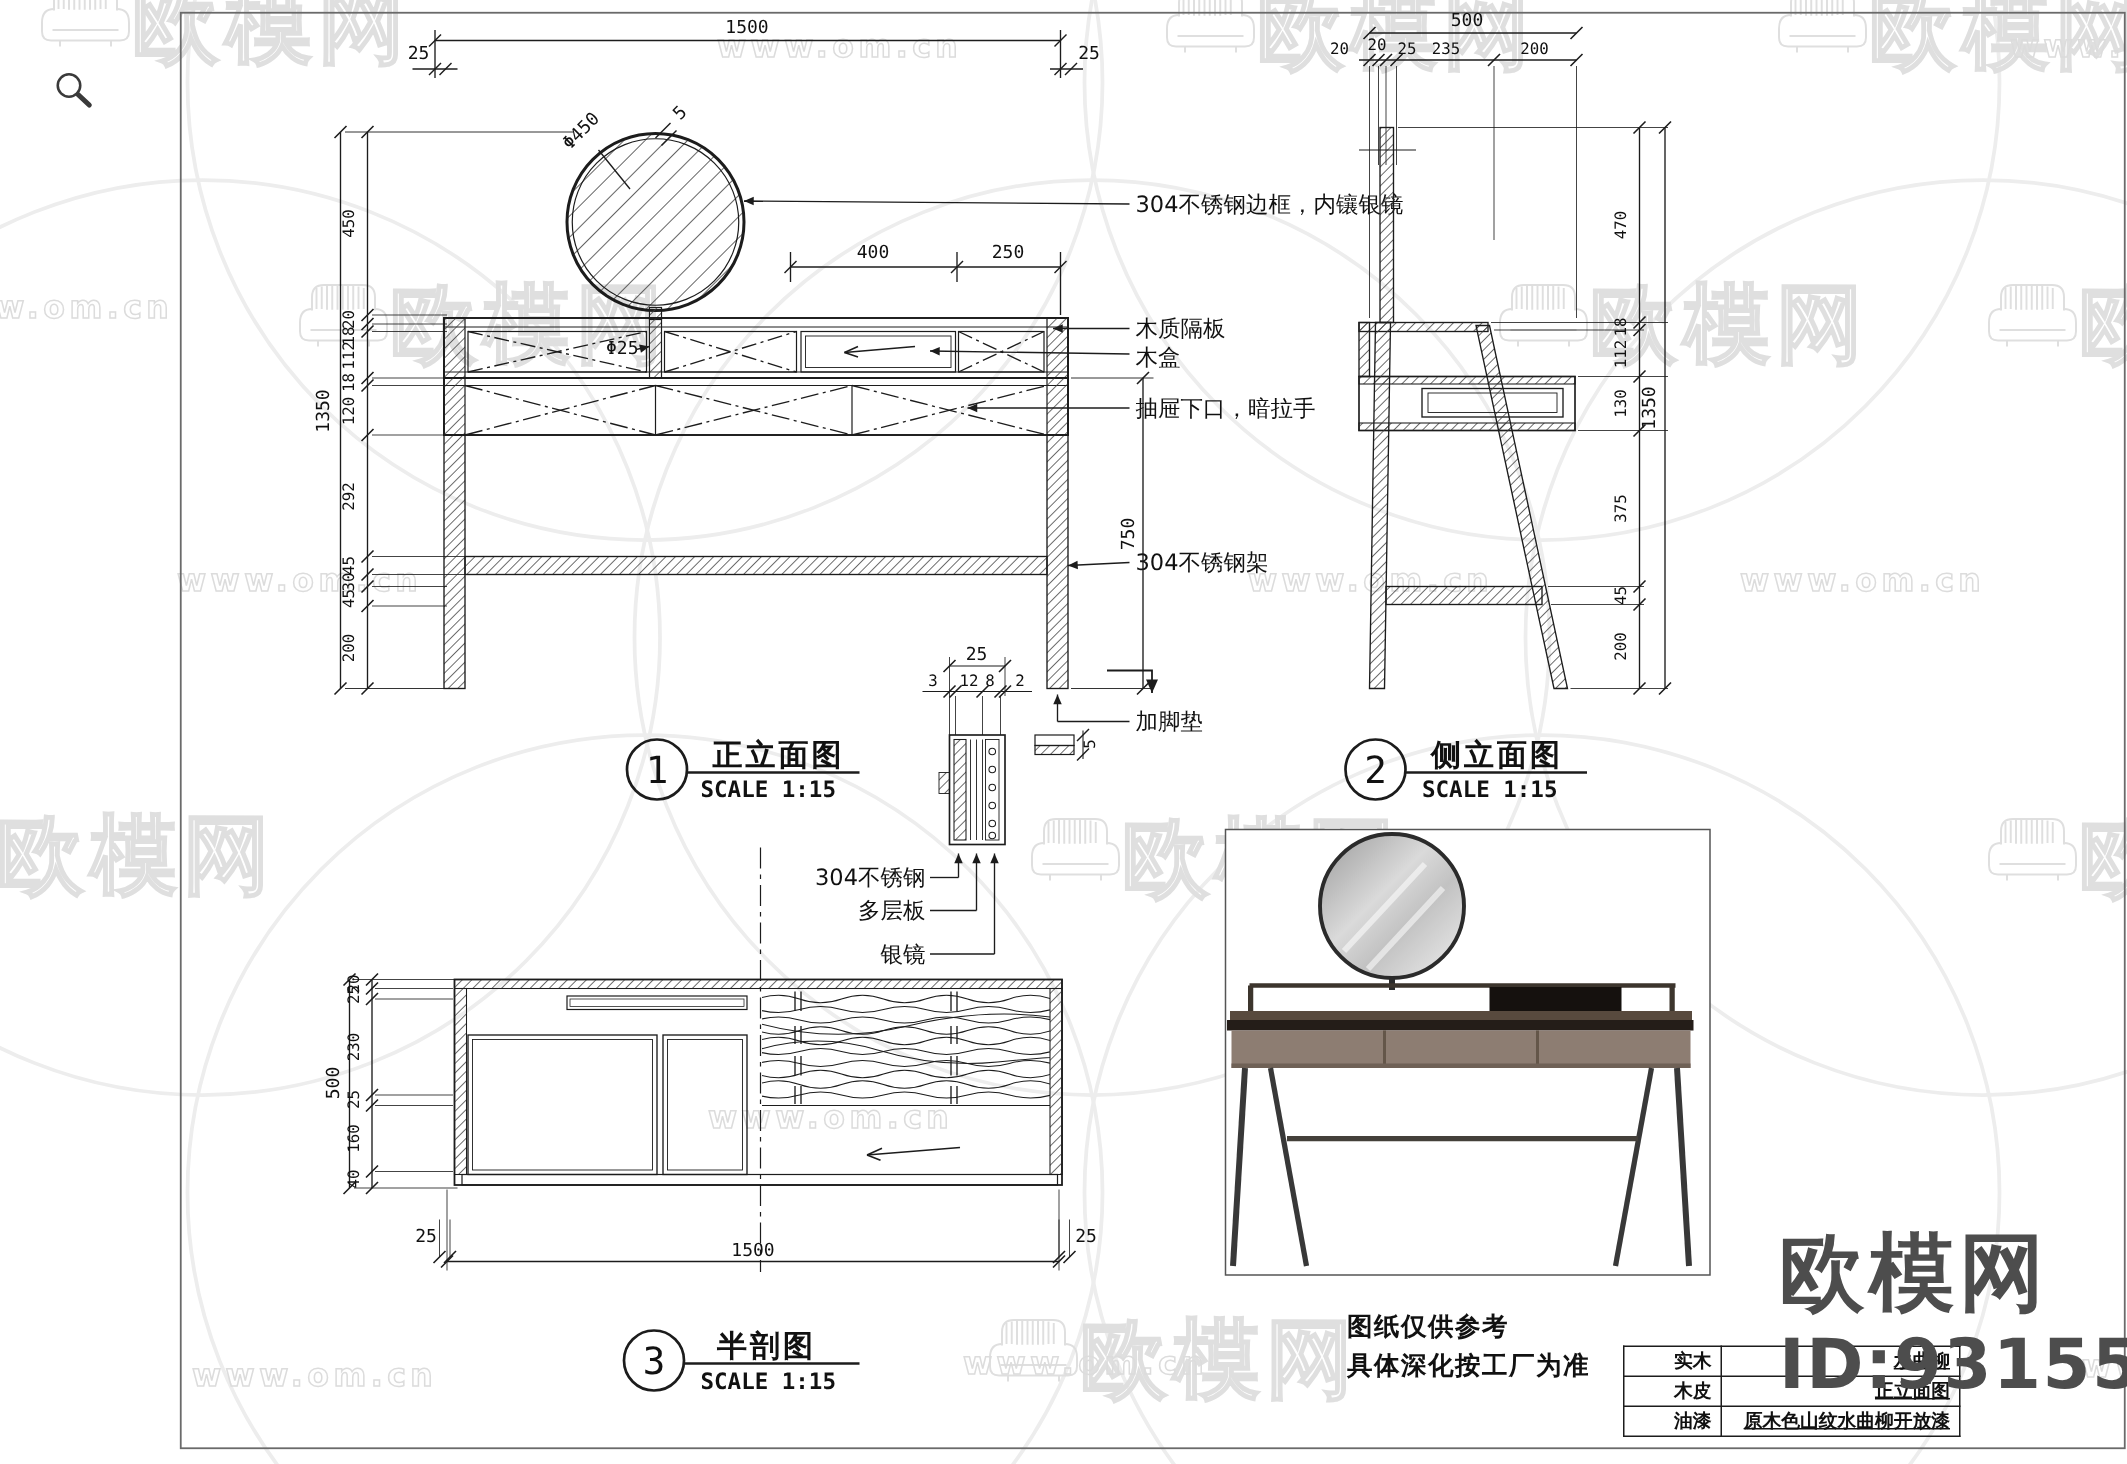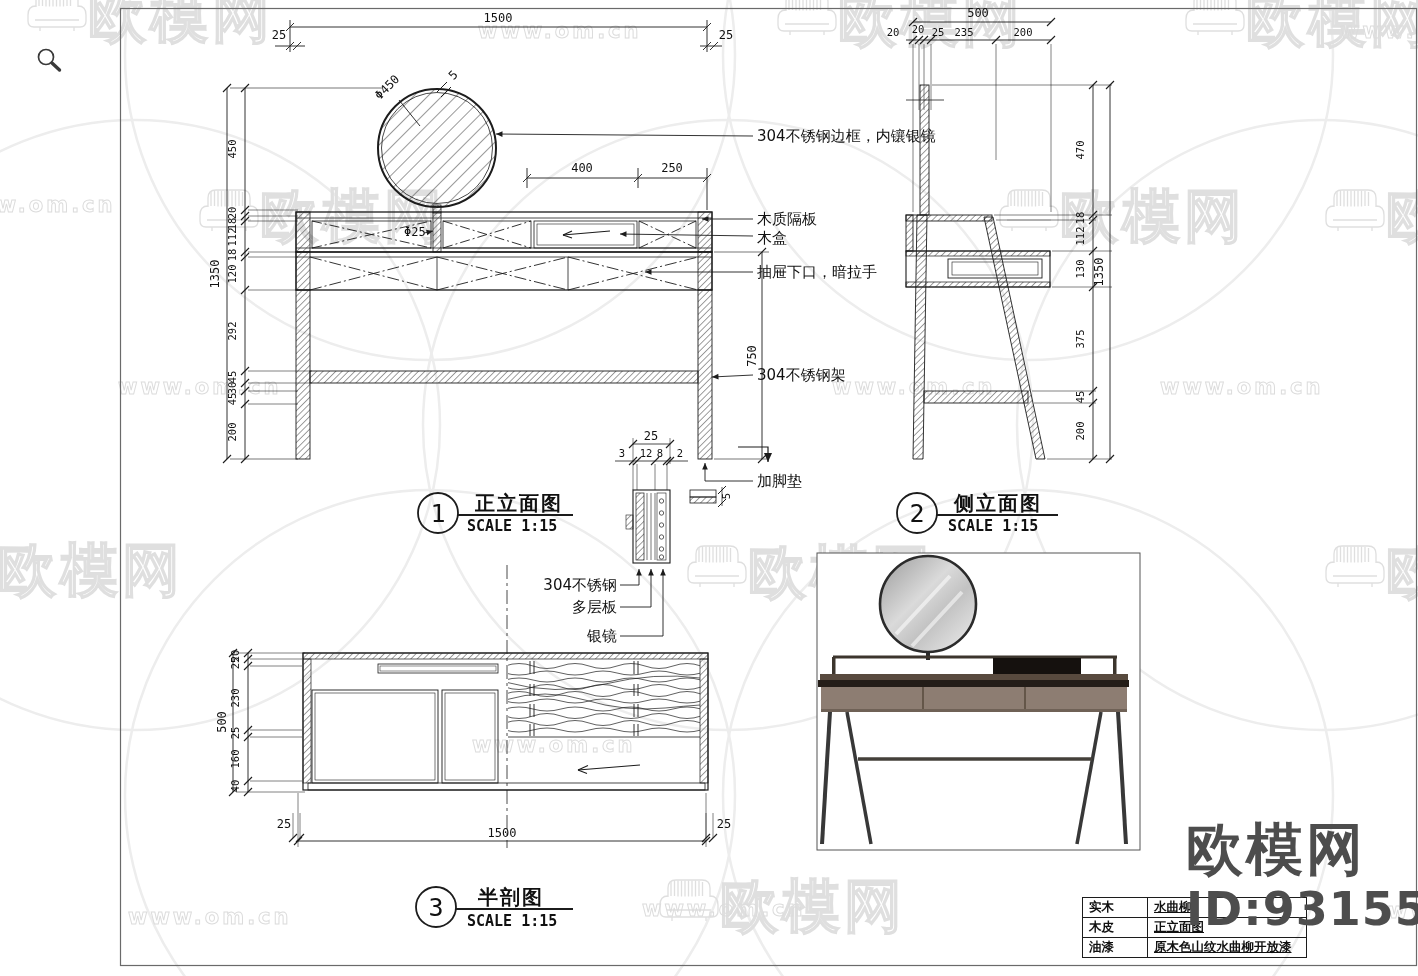--- a/index.html
+++ b/index.html
@@ -11,21 +11,21 @@
   .cjk{fill:#111;font-size:15px;font-family:"DejaVu Sans",sans-serif;}
   .ttl{fill:#111;font-size:20px;font-weight:bold;letter-spacing:2px;}
   .scl{fill:#111;font-size:15px;font-weight:bold;font-family:"DejaVu Sans Mono",monospace;}
   .num{fill:#111;font-size:25px;font-family:"DejaVu Sans Mono",monospace;}
   .wm-url{font-size:21px;font-weight:bold;letter-spacing:3px;fill:none;stroke:#dcdcdc;stroke-width:1;}
   .wm-brand{font-size:58px;font-weight:bold;letter-spacing:4px;fill:none;stroke:#dfdfdf;stroke-width:1.4;}
   .notes{position:absolute;left:898px;top:872px;z-index:4;font-weight:bold;font-size:17px;
          color:#111;line-height:26px;letter-spacing:1px;}
   .mat-table{position:absolute;left:1082px;top:897px;z-index:3;border-collapse:collapse;background:#fff0;}
   .mat-table td{border:1.6px solid #1c1c1c;font-size:12.5px;font-weight:bold;color:#111;
-                padding:1px 6px;text-align:left;white-space:nowrap;}
+                padding:1px 6px;text-align:right;white-space:nowrap;}
   .mat-table td.k{width:52px;}
   .mat-table td.v{min-width:146px;text-decoration:underline;}
   .logo{position:absolute;left:1186px;top:818px;z-index:5;color:#4d4d4d;font-weight:bold;
         font-size:57px;letter-spacing:3px;line-height:62px;}
   .logo-id{position:absolute;left:1186px;top:882px;z-index:5;color:#4d4d4d;font-weight:bold;
         font-size:46px;letter-spacing:1px;}
 </style>
 </head>
 <body>
 
@@ -584,20 +584,24 @@
     <g stroke="#383838">
       <line x1="830" y1="712" x2="822" y2="844" stroke-width="4"></line>
       <line x1="847" y1="712" x2="871" y2="844" stroke-width="3.5"></line>
       <line x1="1118" y1="712" x2="1126" y2="844" stroke-width="4"></line>
       <line x1="1101" y1="712" x2="1077" y2="844" stroke-width="3.5"></line>
       <line x1="858" y1="759" x2="1092" y2="759" stroke-width="3.5" stroke="#44403a"></line>
     </g>
   </g>
 </svg>
 
+<div class="notes">
+  <div>图纸仅供参考</div>
+  <div>具体深化按工厂为准</div>
+</div>
 
 <table class="mat-table">
   <tbody>
     <tr>
       <td class="k">实木</td>
       <td class="v">水曲柳</td>
     </tr>
     <tr>
       <td class="k">木皮</td>
       <td class="v">正立面图</td>

